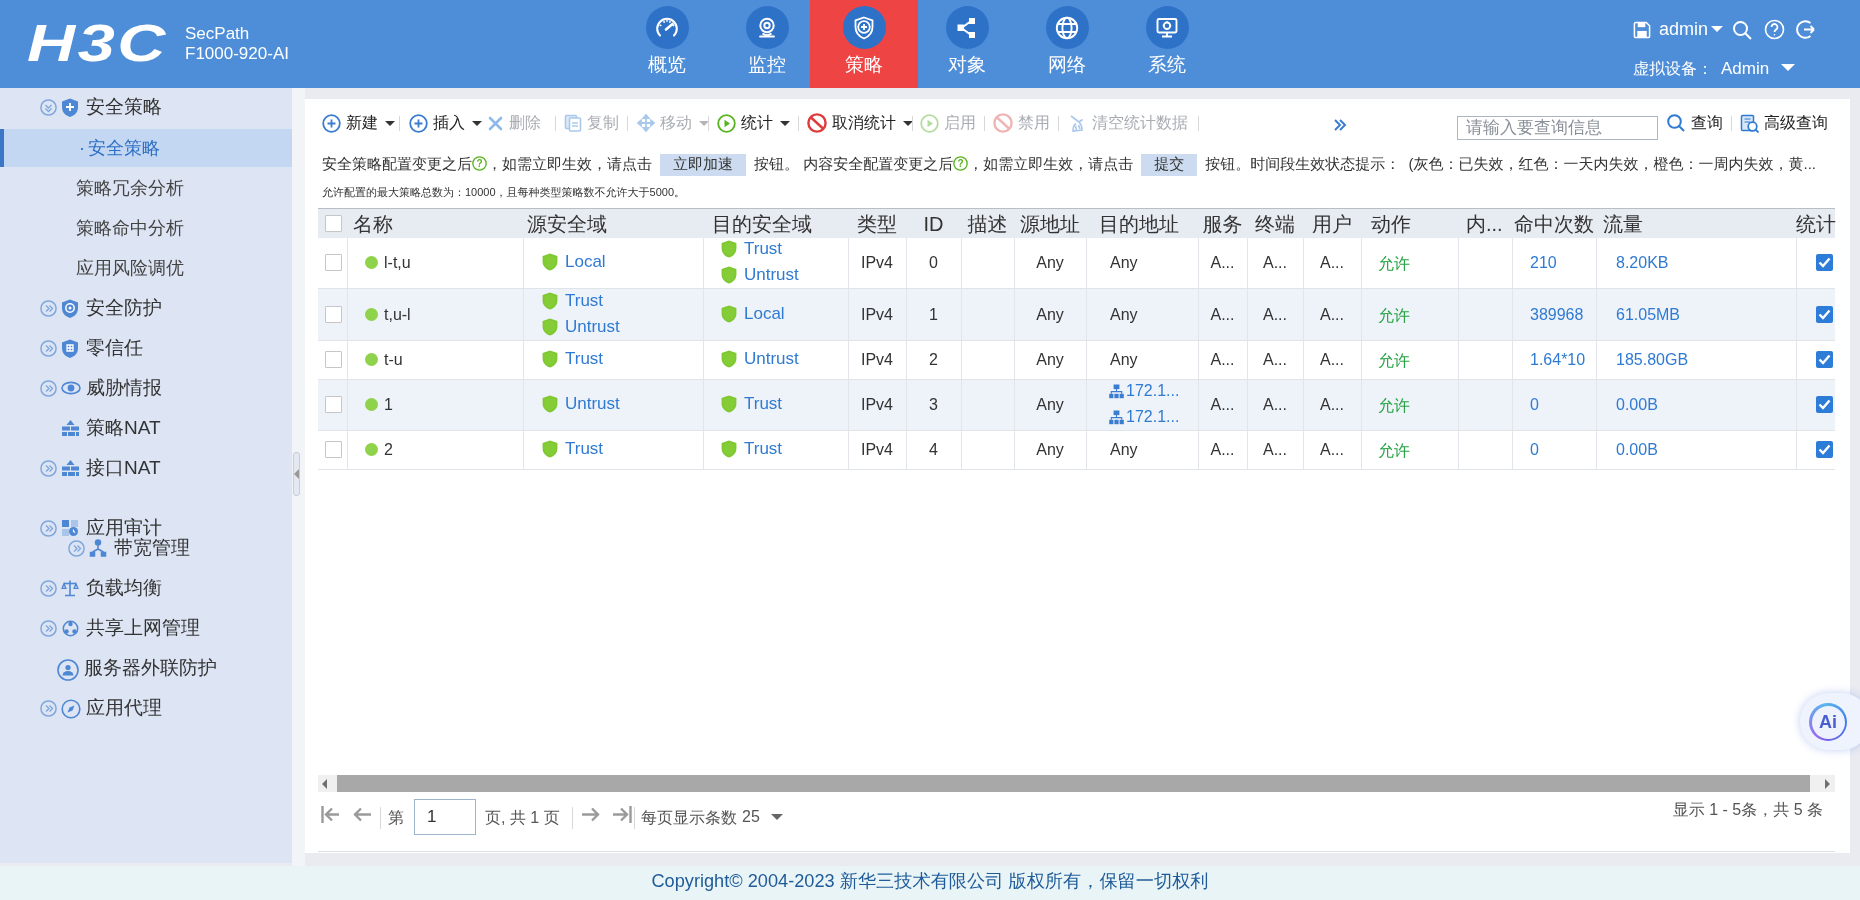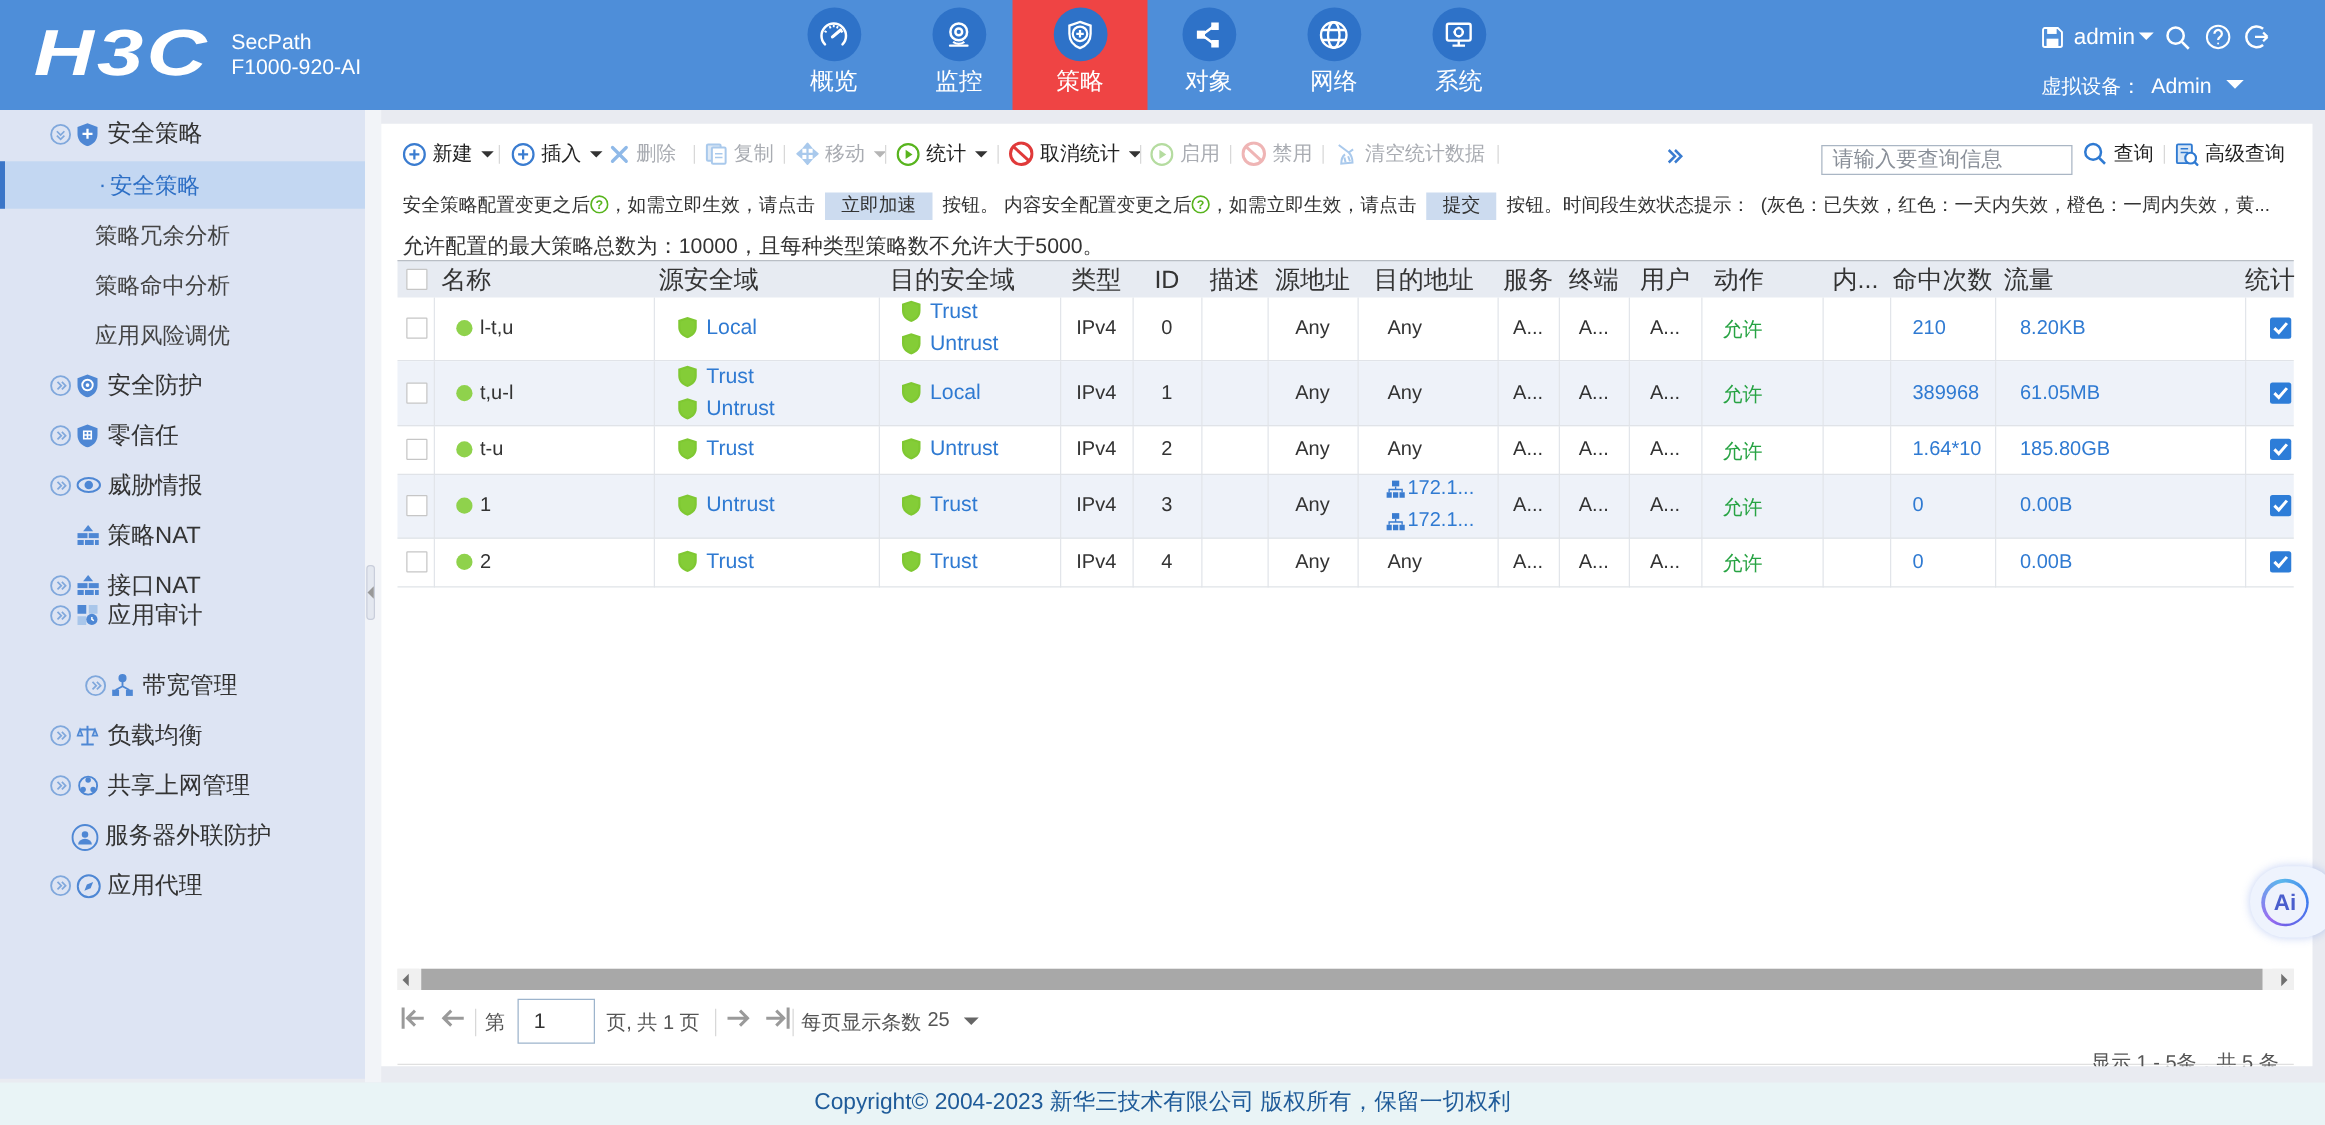--- a/index.html
+++ b/index.html
@@ -38,21 +38,21 @@
 
 #toolbar { position:absolute; left:0; top:0; width:100%; height:47px; }
 .tbi { position:absolute; top:14px; height:20px; display:flex; align-items:center; gap:5px; font-size:16px; color:#222; white-space:nowrap; }
 .tbi.dis { color:#a9acb2; }
 .tbsep { position:absolute; top:17px; width:1px; height:15px; background:#d8d8d8; }
 .caret { display:inline-block; width:0; height:0; border:5px solid transparent; border-top-color:#333; margin-top:5px; margin-left:2px; }
 .caret.dis { border-top-color:#b5b5b5; }
 
 
 #infoline1 { position:absolute; left:17px; top:55px; font-size:15px; color:#333; white-space:nowrap; }
-#infoline2 { position:absolute; left:17px; top:86px; font-size:17px; color:#333; white-space:nowrap; }
+#infoline2 { position:absolute; left:17px; top:86px; font-size:11px; color:#333; white-space:nowrap; }
 .qmark { display:inline-block; vertical-align:-2px; }
 .softbtn { display:inline-block; background:#ccdbef; color:#333; text-align:center; padding:1px 13px 2px; margin:0 6px; }
 
 
 #searchbox { position:absolute; left:1152px; top:17px; width:201px; height:24px; border:1px solid #aab6c4; background:#fff; color:#8a9099; font-size:17px; line-height:22px; padding-left:8px; }
 
 
 #tbl { position:absolute; left:13px; top:109px; width:1517px; }
 .hrow { position:absolute; left:0; top:0; width:1517px; height:30px; background:#e7ebf2; border-top:1px solid #b9bec5; }
 .trow { position:absolute; left:0; width:1517px; }
@@ -270,21 +270,21 @@
         <g fill="#4e87d4">
           <rect x="1" y="7.5" width="8" height="4"></rect>
           <rect x="10" y="7.5" width="8" height="4"></rect>
           <rect x="1" y="13" width="5" height="4"></rect>
           <rect x="7" y="13" width="7" height="4"></rect>
           <rect x="15" y="13" width="3" height="4"></rect>
         </g>
       </svg>
     <span class="txt">接口NAT</span>
   </div>
-  <div class="mi" style="top:384px;">
+  <div class="mi" style="top:420px;">
     <svg class="chev" width="17" height="17" viewBox="0 0 17 17" fill="none" stroke="#80a8dc" stroke-width="1.5">
         <circle cx="8.5" cy="8.5" r="7.6"></circle>
         <path d="M6 5.5 l3 3 -3 3 M9.5 5.5 l3 3 -3 3" stroke-width="1.4"></path>
       </svg>
     <svg class="ic" width="18" height="18" viewBox="0 0 18 18">
         <g fill="#4e87d4">
           <rect x="1" y="1" width="7" height="7"></rect>
           <rect x="10" y="1" width="7" height="7" fill="#a9c6ea"></rect>
           <rect x="1" y="10" width="7" height="7" fill="#a9c6ea"></rect>
         </g>
@@ -769,21 +769,21 @@
         <path d="M2 9.5 H18 M12 3.5 l6 6 -6 6"></path>
       </svg>
     <svg style="position:absolute;left:293px;top:11px" width="22" height="19" viewBox="0 0 22 19" fill="none" stroke="#9a9a9a" stroke-width="2.4">
         <path d="M19.5 1 V18"></path>
         <path d="M2 9.5 H15 M10 3.5 l6 6 -6 6"></path>
       </svg>
     <div class="tbsep" style="top:13px;left:316px;height:22px;"></div>
     <div style="position:absolute;left:323px;top:14px;">每页显示条数</div>
       <div style="position:absolute;left:424px;top:14px;">25</div>
     <div style="position:absolute;left:453px;top:20px;width:0;height:0;border:6px solid transparent;border-top-color:#666;"></div>
-    <div style="position:absolute;right:12px;top:6px;margin-top:40px;">显示 1 - 5条，共 5 条</div>
+    <div style="position:absolute;right:12px;top:6px;">显示 1 - 5条，共 5 条</div>
   </div>
 </div>
 <div id="footer">Copyright© 2004-2023 新华三技术有限公司 版权所有，保留一切权利</div>
 <div id="aipill">
     <div id="aicirc">
       <div id="aiinner">Ai</div>
     </div>
   </div>
 
 </body></html>

